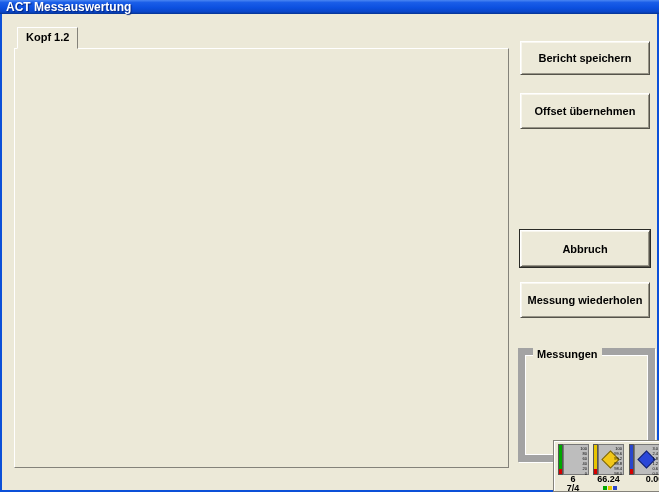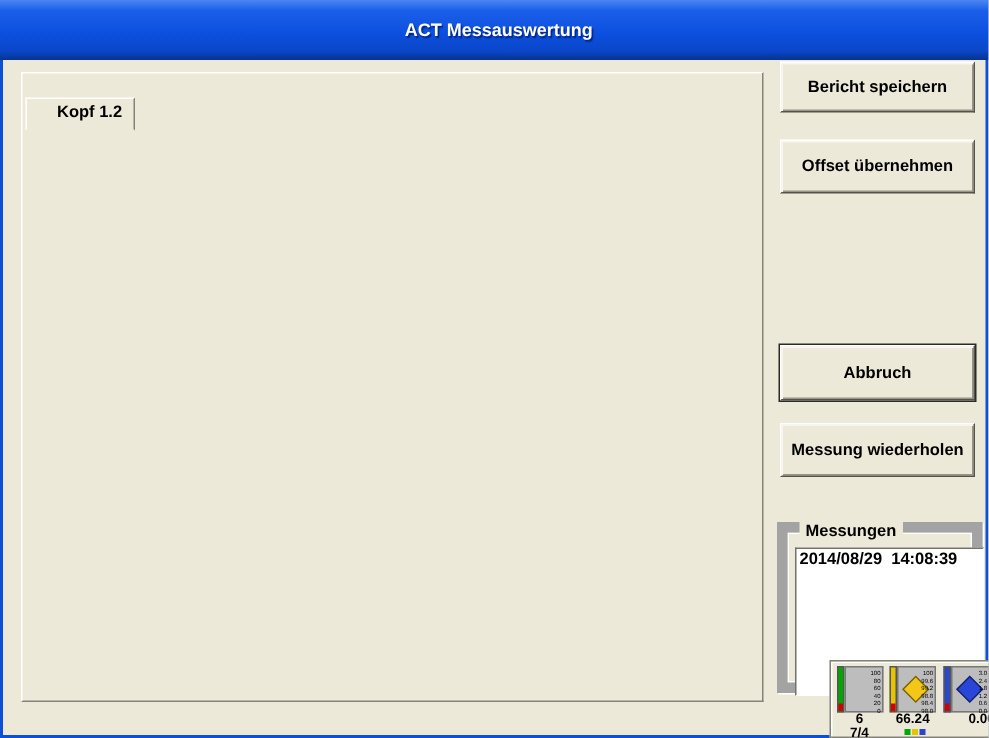--- a/index.html
+++ b/index.html
@@ -13,33 +13,32 @@
     position: relative;
     overflow: hidden;
   }
   .window {
     position: absolute; inset: 0;
     background: #ECE9D8;
     border: 2px solid #0c50d8;
     border-top: none;
   }
   .titlebar {
-    position: absolute; left: -2px; top: 0; width: 659px; height: 40px;
+    position: absolute; left: -2px; top: 0; width: 659px; height: 14px;
     background: linear-gradient(180deg, #4a86f2 0%, #1a5ee8 18%, #0c50e0 55%, #0a46c8 85%, #06338f 100%);
     color: #fff; display: flex; align-items: center;
     padding-left: 6px; font-size: 12px;
     text-shadow: 1px 1px 1px #00227a;
-    justify-content: center;
   }
   
   .tab {
     position: absolute; left: 15px; top: 27px; height: 22px;
     background: #ECE9D8;
     border: 1px solid; border-color: #fff #84827a transparent #fff;
-    padding: 3px 8px 0 20px; z-index: 2; margin-top: 38px;
+    padding: 3px 8px 0 8px; z-index: 2;
   }
   .tabbody {
     position: absolute; left: 12px; top: 48px; width: 495px; height: 420px;
     border: 1px solid; border-color: #fff #84827a #84827a #fff;
     background: #ECE9D8; z-index: 1;
   }
   .module-line { position: absolute; left: 22px; top: 56px; white-space: pre; }
   
   .group {
     position: absolute;
@@ -300,23 +299,20 @@
   <div class="lab" style="left:27px;top:419px;">Anzahl Messwerte :</div>
   <div class="field" style="left:132px;top:416px;width:36px;">46</div>
   <div class="lab" style="left:255px;top:419px;">Messfehler :</div>
   <div class="field right" style="left:364px;top:416px;width:31px;">2</div>
 
   <div class="lab" style="left:27px;top:446px;">Bemerkung :</div>
   <div class="field right" style="left:148px;top:441px;width:223px;height:17px;line-height:15px;">X-Limit Phi-Limit</div>
 
   <div class="group g-mess">
     <span class="group-label">Messungen</span>
-    <div class="listbox" id="mess-list">
-        <div class="list-item">2014/08/29  14:08:39</div>
-      </div>
   </div>
 
   <div class="widget" id="widget">
       <div class="gpanel" style="left: 4px;">
         <div class="gbar" style="background: rgb(0, 168, 0);">
           <div class="red"></div>
         </div>
         <div class="gbox">
           <div class="gticks">
             <div>100</div>

